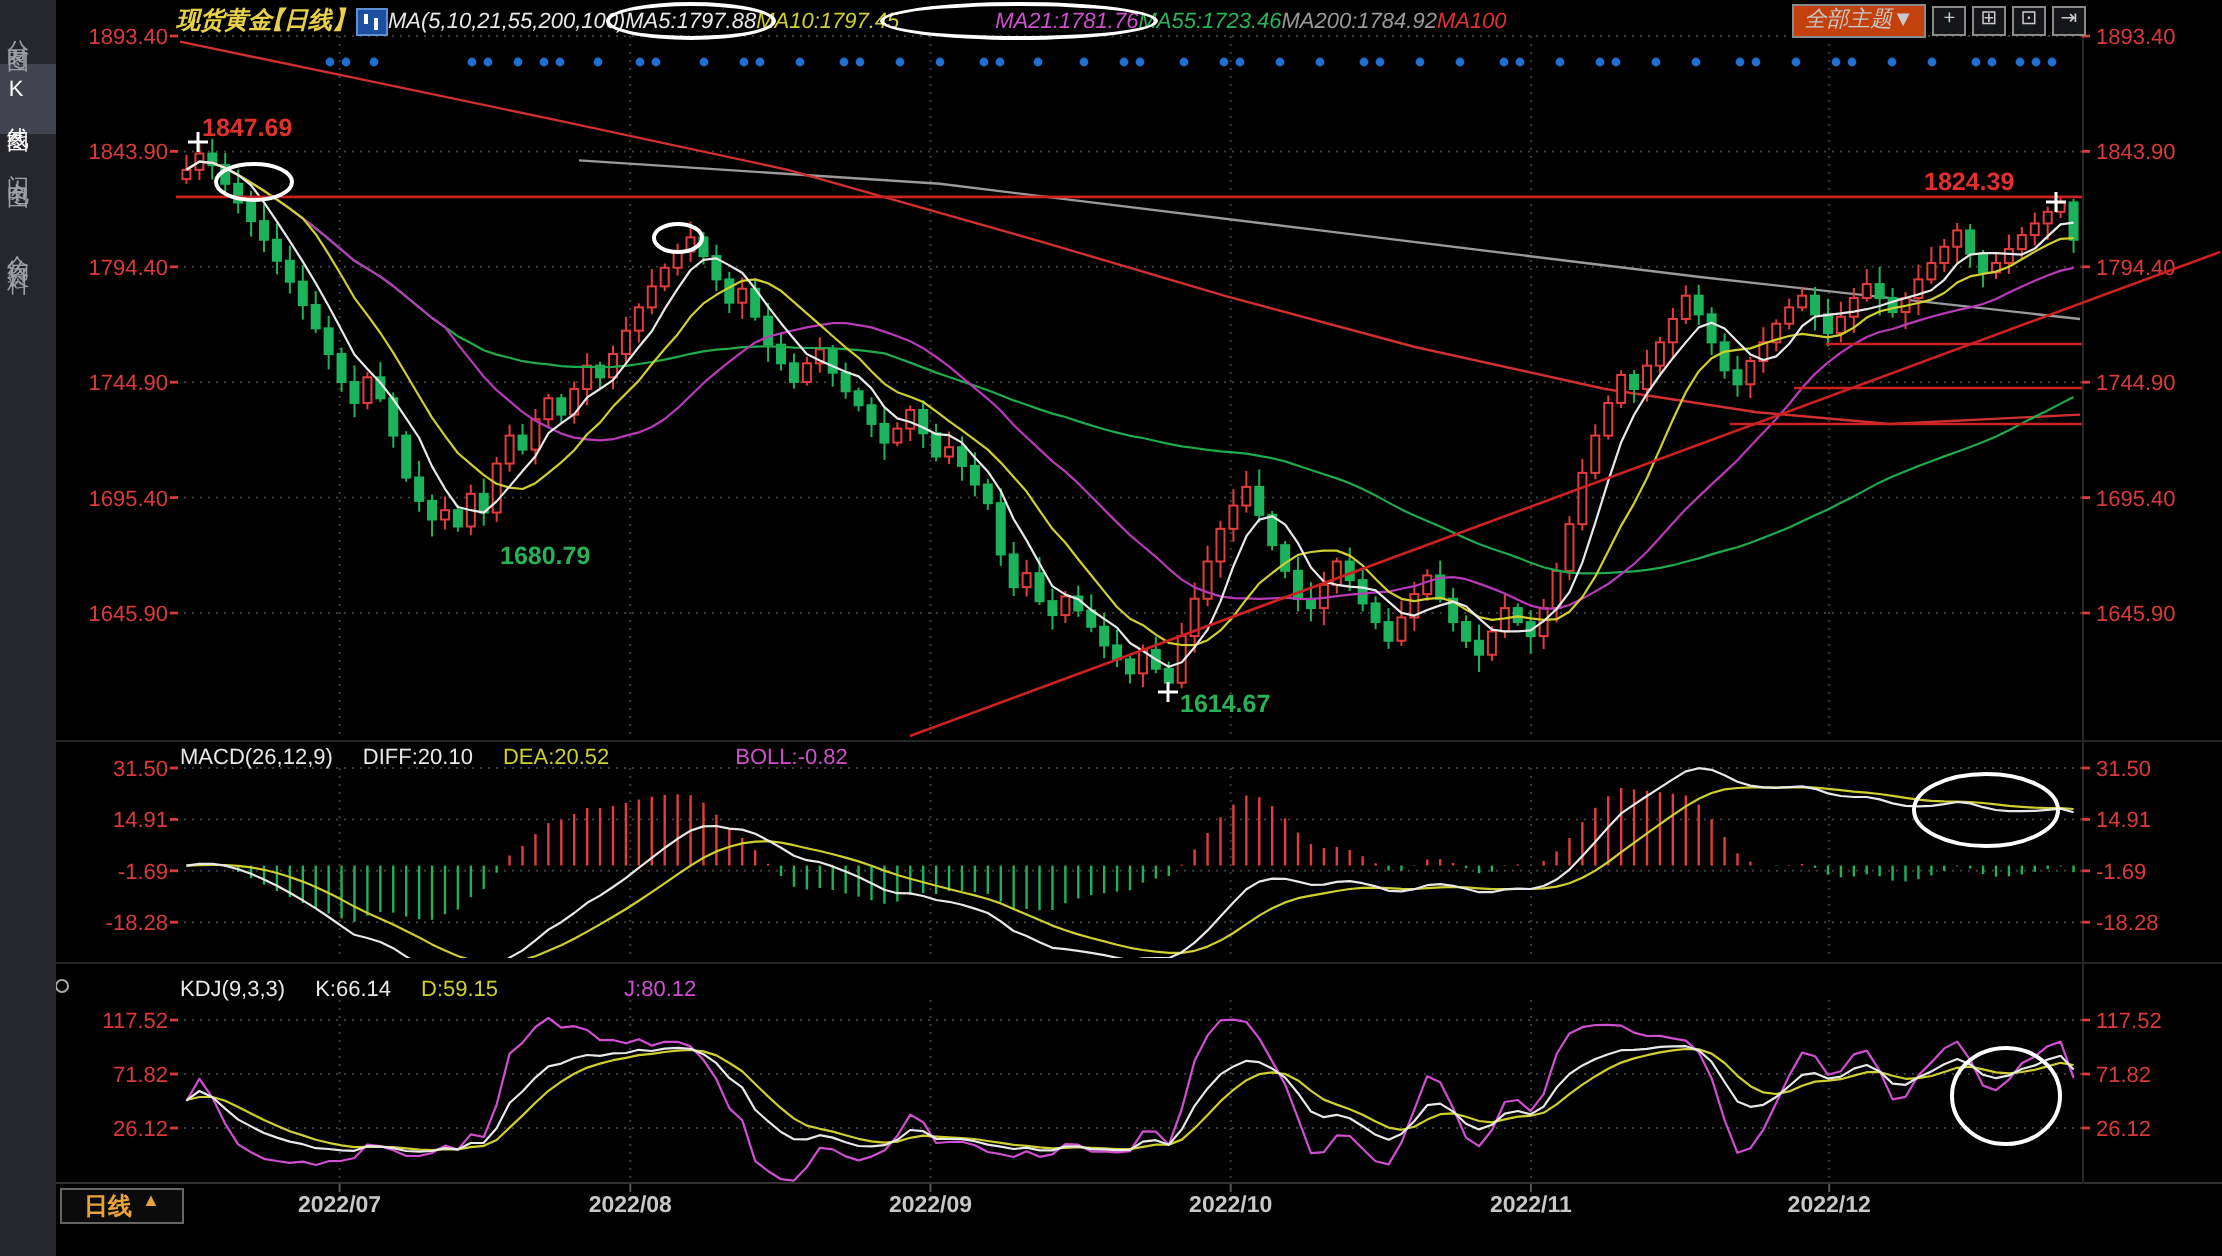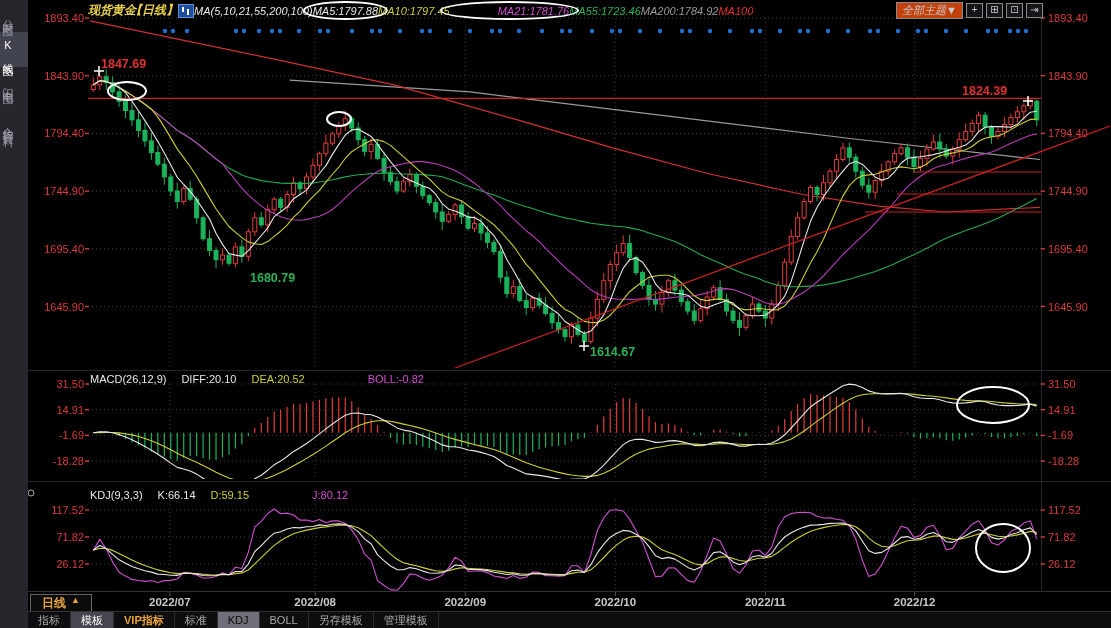--- a/index.html
+++ b/index.html
@@ -731,24 +731,14 @@
     <span class="c-white">K:66.14</span>
     <span class="c-yellow">D:59.15</span>
     <span class="c-magenta">J:80.12</span>
   </div>
 
   <div class="period-btn">
     <span>日线</span>
     <span class="arr">▲</span>
   </div>
 
-  <div class="tabs">
-    <span class="tab">指标</span>
-    <span class="tab active">模板</span>
-    <span class="tab vip">VIP指标</span>
-    <span class="tab">标准</span>
-    <span class="tab hl">KDJ</span>
-    <span class="tab">BOLL</span>
-    <span class="tab">另存模板</span>
-    <span class="tab">管理模板</span>
-  </div>
 
 </div>
 
 </body></html>

